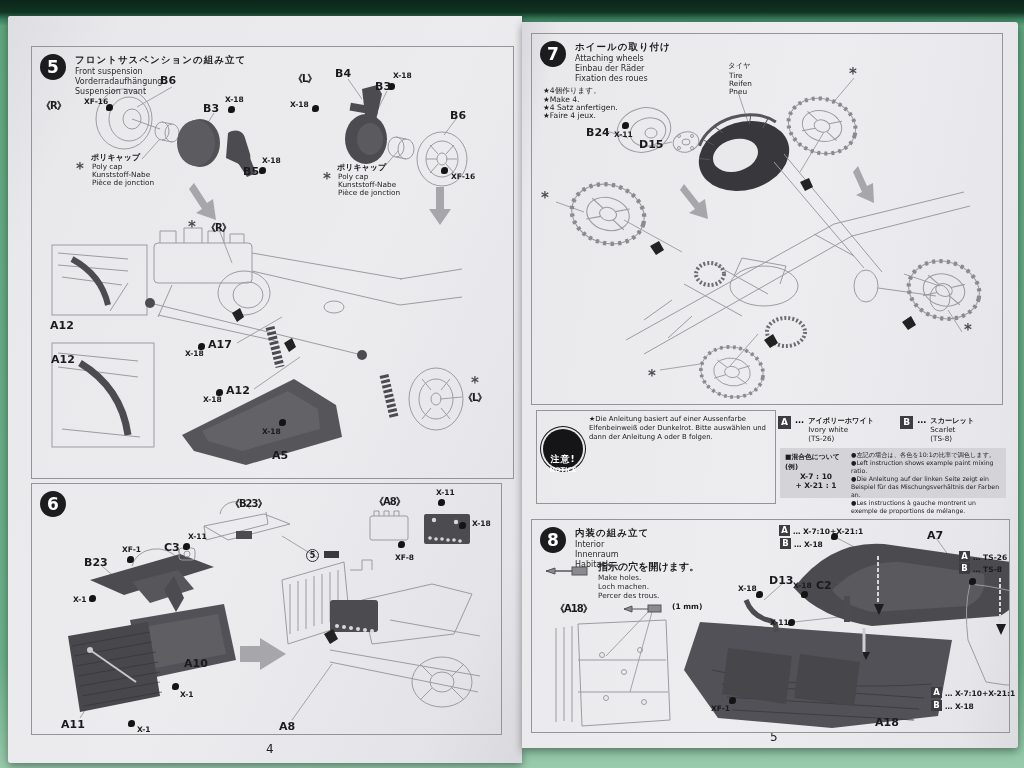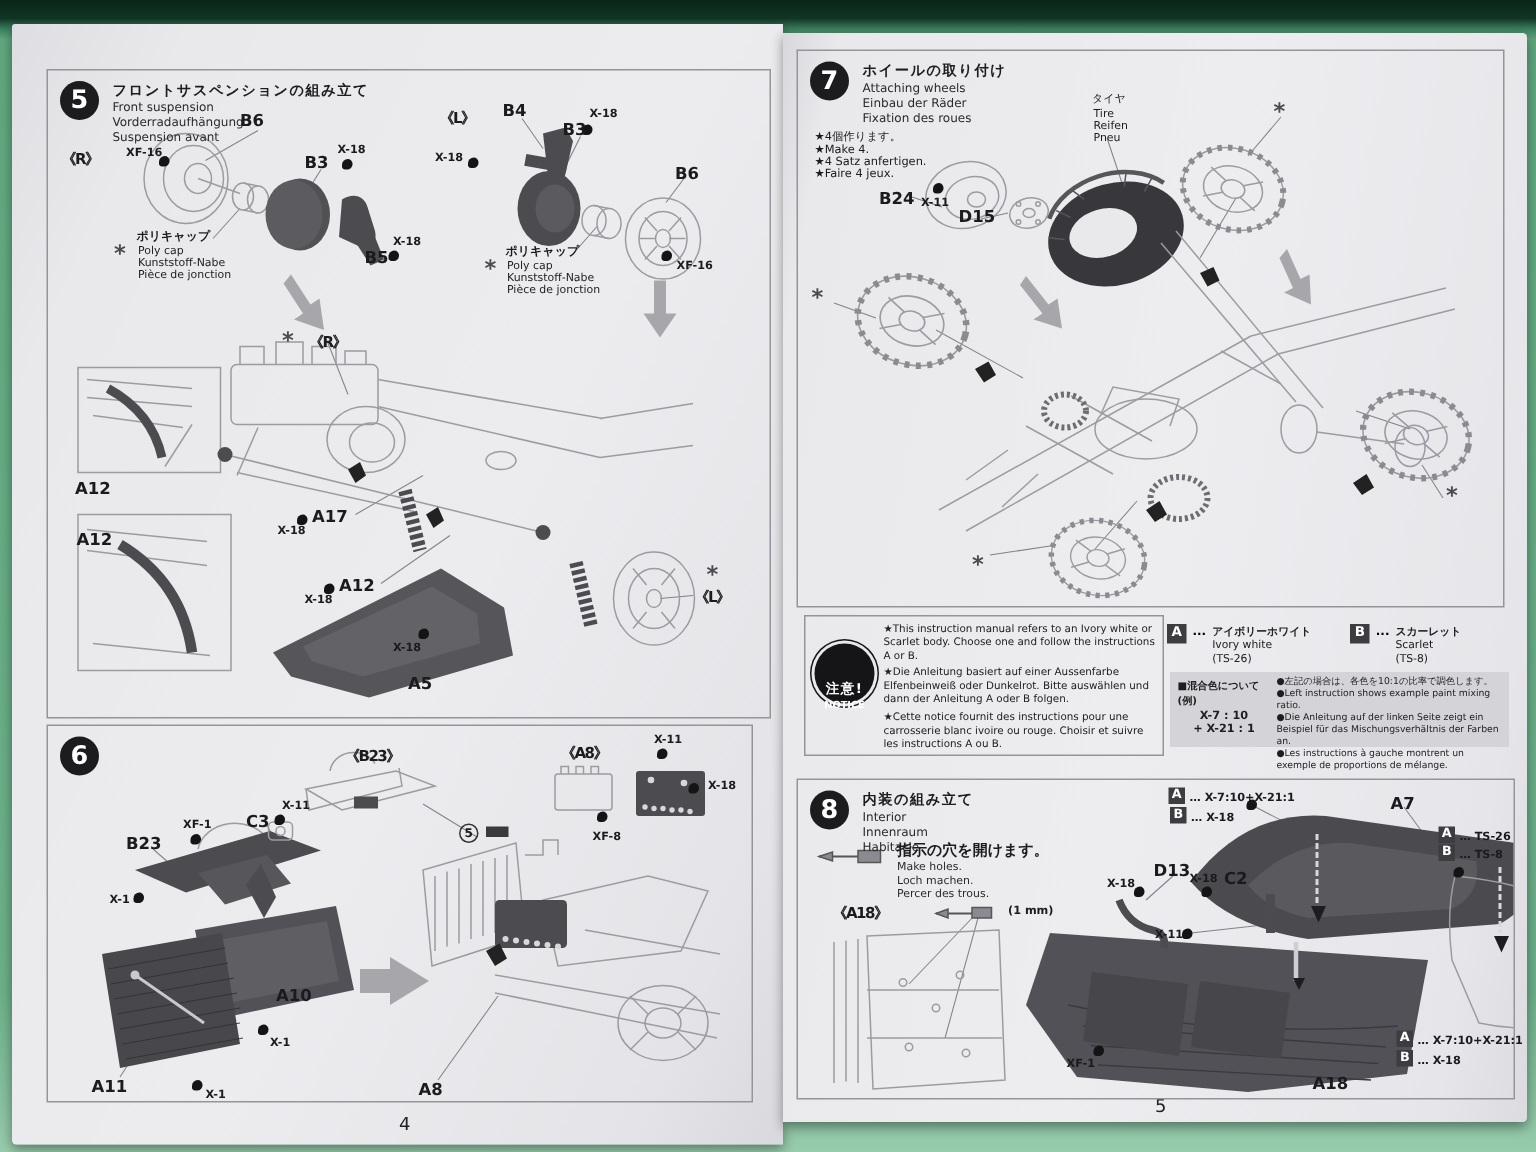--- a/index.html
+++ b/index.html
@@ -416,23 +416,21 @@
       <span class="lbl polycap" style="left: 116px; top: 338px;"></span>
       <span class="lbl polycap" style="left: 432px; top: 292px;"></span>
     </div>
 
   <div id="notice-left">
     <div class="badge">
       <div class="b1">注意!</div>
       <div class="b2">NOTICE</div>
     </div>
     <div class="ntext">
-      <p>★This instruction manual refers to an Ivory white or Scarlet body. Choose one and follow the instructions A or B.</p>
       <p>★Die Anleitung basiert auf einer Aussenfarbe Elfenbeinweiß oder Dunkelrot. Bitte auswählen und dann der Anleitung A oder B folgen.</p>
-      <p>★Cette notice fournit des instructions pour une carrosserie blanc ivoire ou rouge. Choisir et suivre les instructions A ou B.</p>
     </div>
   </div>
 
   <div id="colors-area">
     <div class="colrow">
       <div class="colitem">
         <span class="abox2">A</span>
         <span class="dots">...</span>
         <span class="colnames">
           <span class="cj">アイボリーホワイト</span><br>

